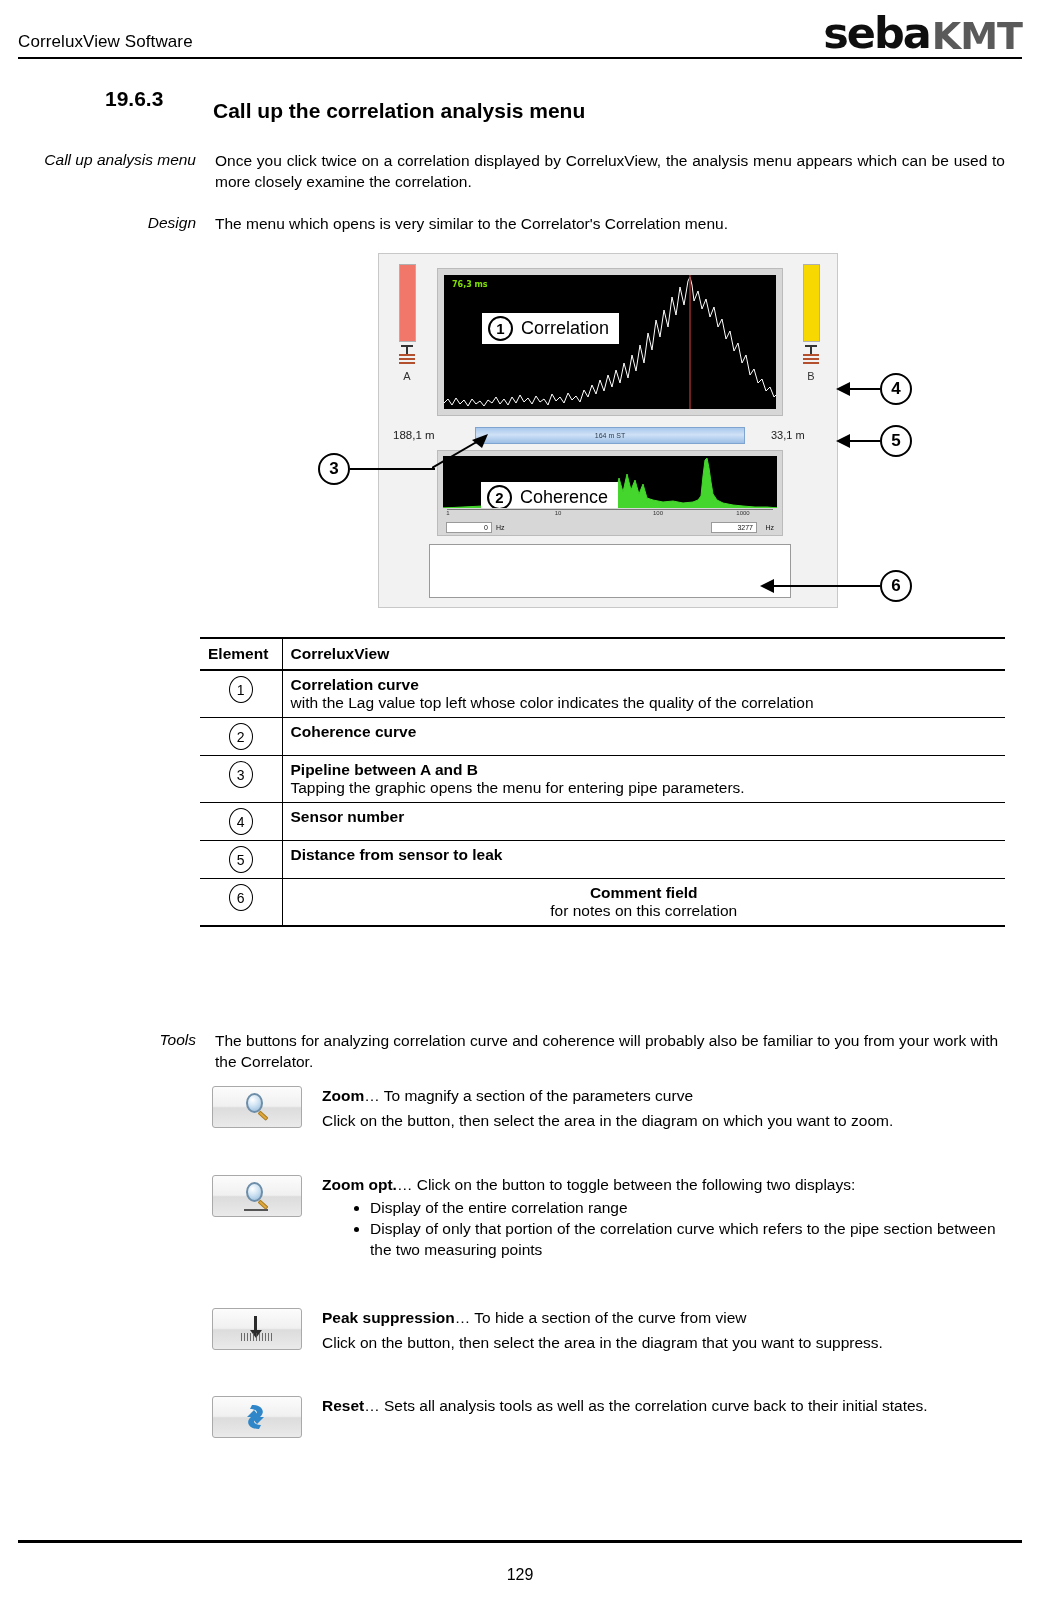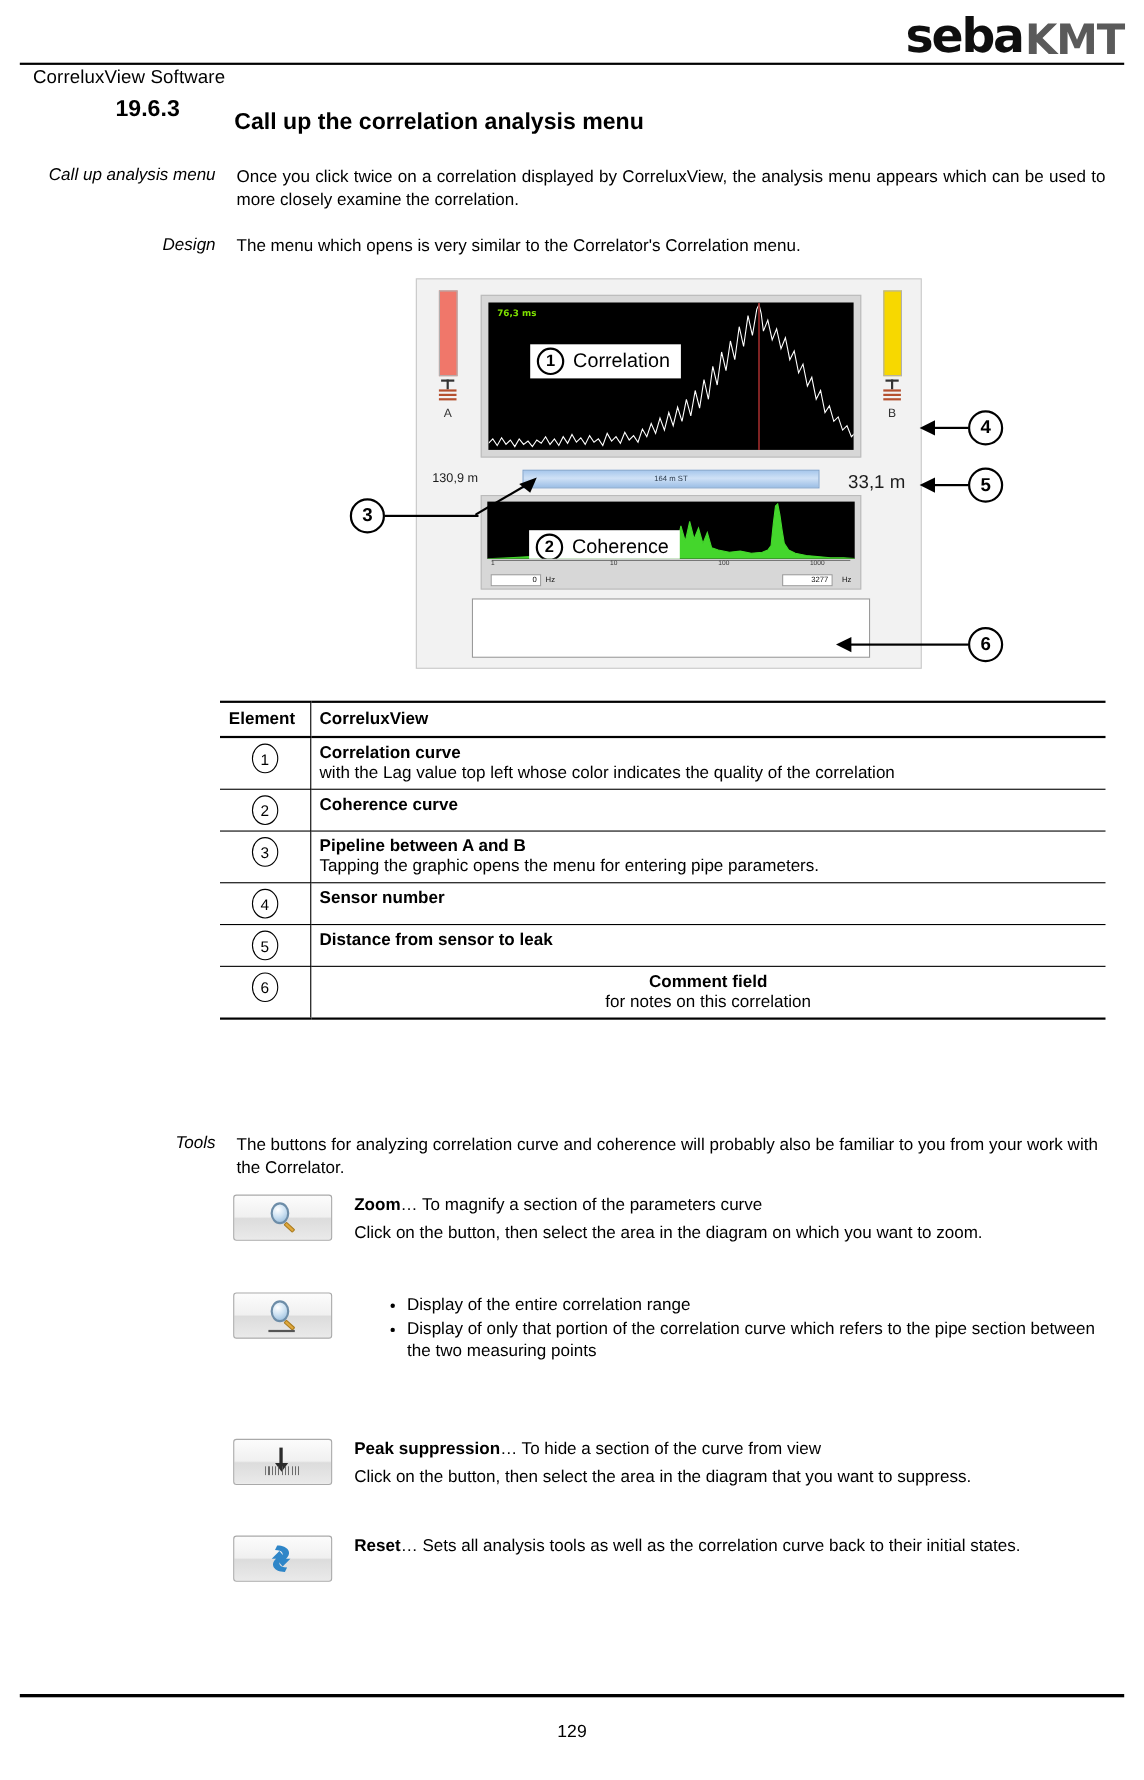--- a/index.html
+++ b/index.html
@@ -15,24 +15,23 @@
   }
 
   
   .page-header {
     position: absolute;
     left: 18px; top: 10px; right: 18px;
     height: 52px;
   }
   .header-title {
     position: absolute;
-    left: 12px; top: 22px;
+    left: 0; top: 22px;
     font-size: 17px;
     letter-spacing: .1px;
-    margin-top: 28px;
   }
   .logo {
     position: absolute;
     right: 0; top: 2px;
     display: flex;
     align-items: flex-end;
     line-height: 1;
   }
   .logo-seba {
     font-size: 43px;
@@ -181,21 +180,21 @@
     left: 0; top: 172px;
     width: 100%;
     height: 22px;
   }
   .dist-left {
     position: absolute; left: 14px; top: 3px;
     font-size: 11.5px; color: #1c1c1c;
   }
   .dist-right {
     position: absolute; left: 392px; top: 3px;
-    font-size: 17px; color: #1c1c1c;
+    font-size: 11px; color: #1c1c1c;
   }
   .pipe-bar {
     position: absolute;
     left: 96px; top: 1px;
     width: 270px; height: 17px;
     background: linear-gradient(to bottom, #a8c8ec 0%, #cfe1f6 45%, #9dbfe6 100%);
     border: 1px solid #7fa4cf;
     display: flex; align-items: center; justify-content: center;
   }
   .pipe-bar-label { font-size: 7px; color: #2a3a4c; }
@@ -496,21 +495,21 @@
       </svg>
 
       <div class="callout-overlay co-1">
         <span class="circ-num">1</span>
         <span class="co-label">Correlation</span>
       </div>
     </div>
   </div>
 
   <div class="pipe-row">
-    <div class="dist-left">130,9 m</div>
+    <div class="dist-left">188,1 m</div>
     <div class="pipe-bar">
       <span class="pipe-bar-label">164 m ST</span>
     </div>
     <div class="dist-right">33,1 m</div>
   </div>
 
   <div class="coh-panel">
     <div class="coh-plot">
       <svg width="336" height="52" viewBox="0 0 336 52" preserveAspectRatio="none" style="position:absolute;left:0;top:0">
         <polyline fill="#44d62c" stroke="#44d62c" stroke-width="1" points="0,52 20,51 40,50 55,49 70,50 85,47 100,49 110,45 120,48 130,44 140,47 150,42
@@ -651,20 +650,23 @@
 
 <div class="tool-row" style="top:1175px">
   <div class="tool-btn">
     <span class="ico-mag">
       <span class="lens"></span>
         <span class="handle"></span>
         <span class="baseline"></span>
     </span>
   </div>
   <div class="tool-text">
+    <div>
+      <b>Zoom opt.</b><span>…</span><span> Click on the button to toggle between the following two displays:</span>
+    </div>
     <ul class="tool-bullets">
       <li>Display of the entire correlation range</li>
       <li>Display of only that portion of the correlation curve which refers to the pipe section between the two measuring points</li>
     </ul>
   </div>
 </div>
 
 <div class="tool-row" style="top:1308px">
   <div class="tool-btn">
     <span class="ico-peak">

